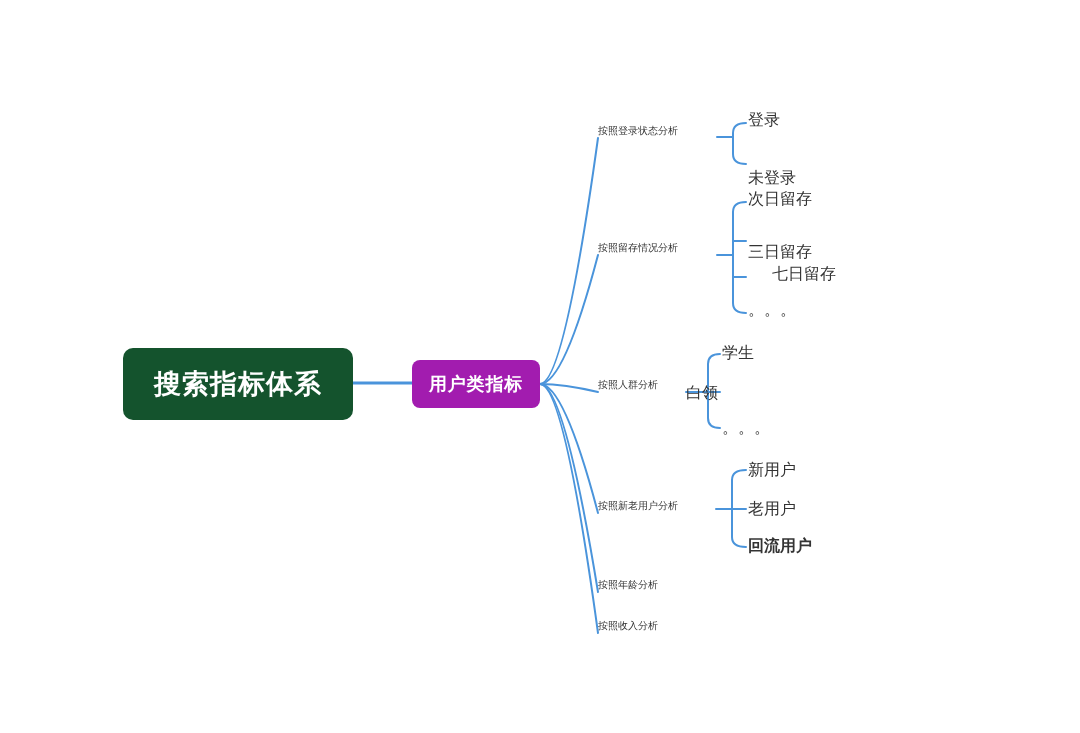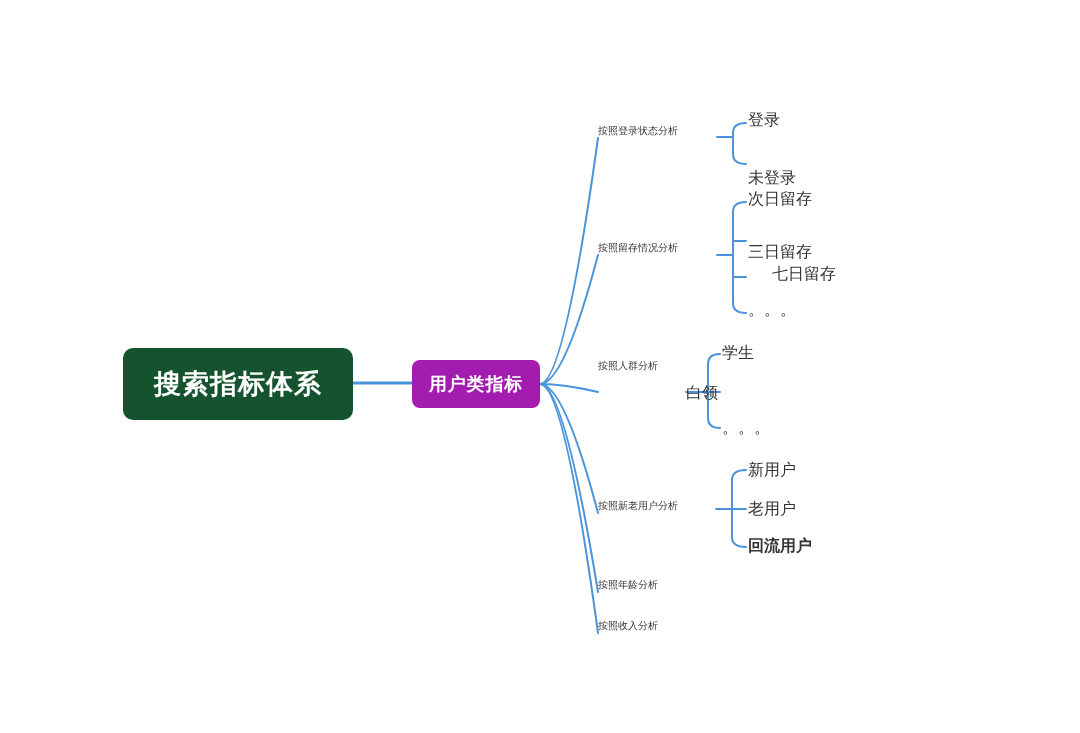--- a/index.html
+++ b/index.html
@@ -99,21 +99,21 @@
 
     <path d="M716 509 H746"></path>
     <path d="M746 470 Q732 470 732 480 L732 537 Q732 547 746 547"></path>
   </svg>
 
   <div class="node node-root">搜索指标体系</div>
   <div class="node node-level2">用户类指标</div>
 
   <div class="branch-label" style="top:120px;">按照登录状态分析</div>
   <div class="branch-label" style="top:237px;">按照留存情况分析</div>
-  <div class="branch-label" style="top:355px;text-align:right;">按照人群分析</div>
+  <div class="branch-label" style="top:374px;text-align:right;">按照人群分析</div>
   <div class="branch-label" style="top:495px;">按照新老用户分析</div>
   <div class="branch-label" style="top:574px;">按照年龄分析</div>
   <div class="branch-label" style="top:615px;">按照收入分析</div>
 
   <div class="child-label" style="left:748px;top:108px;text-align:center;">登录</div>
   <div class="child-label" style="left:748px;top:148px;margin-top:18px;">未登录</div>
 
   <div class="child-label" style="left:748px;top:187px;">次日留存</div>
   <div class="child-label" style="left:748px;top:226px;margin-top:14px;">三日留存</div>
   <div class="child-label" style="left:748px;top:262px;margin-left:24px;">七日留存</div>

